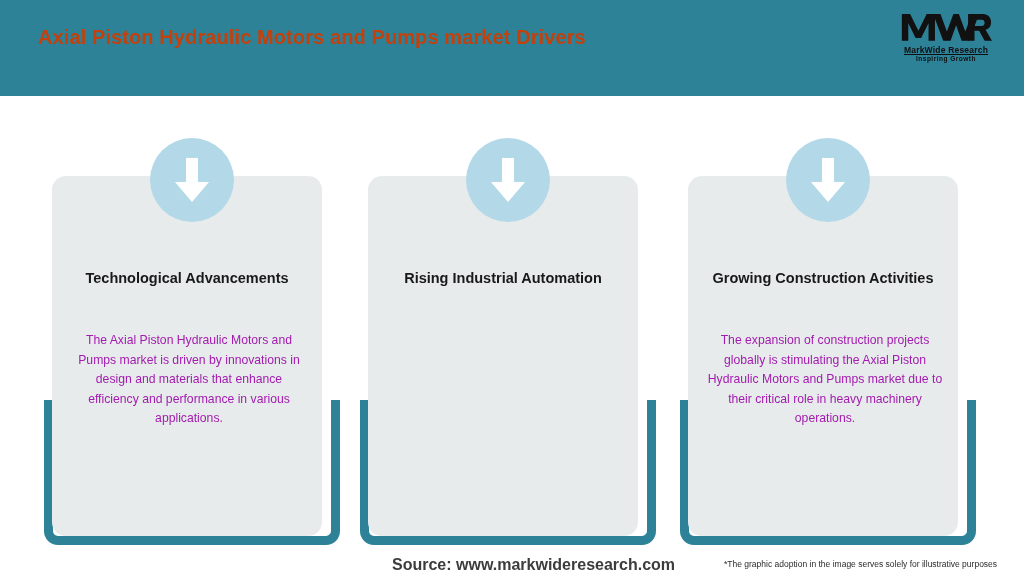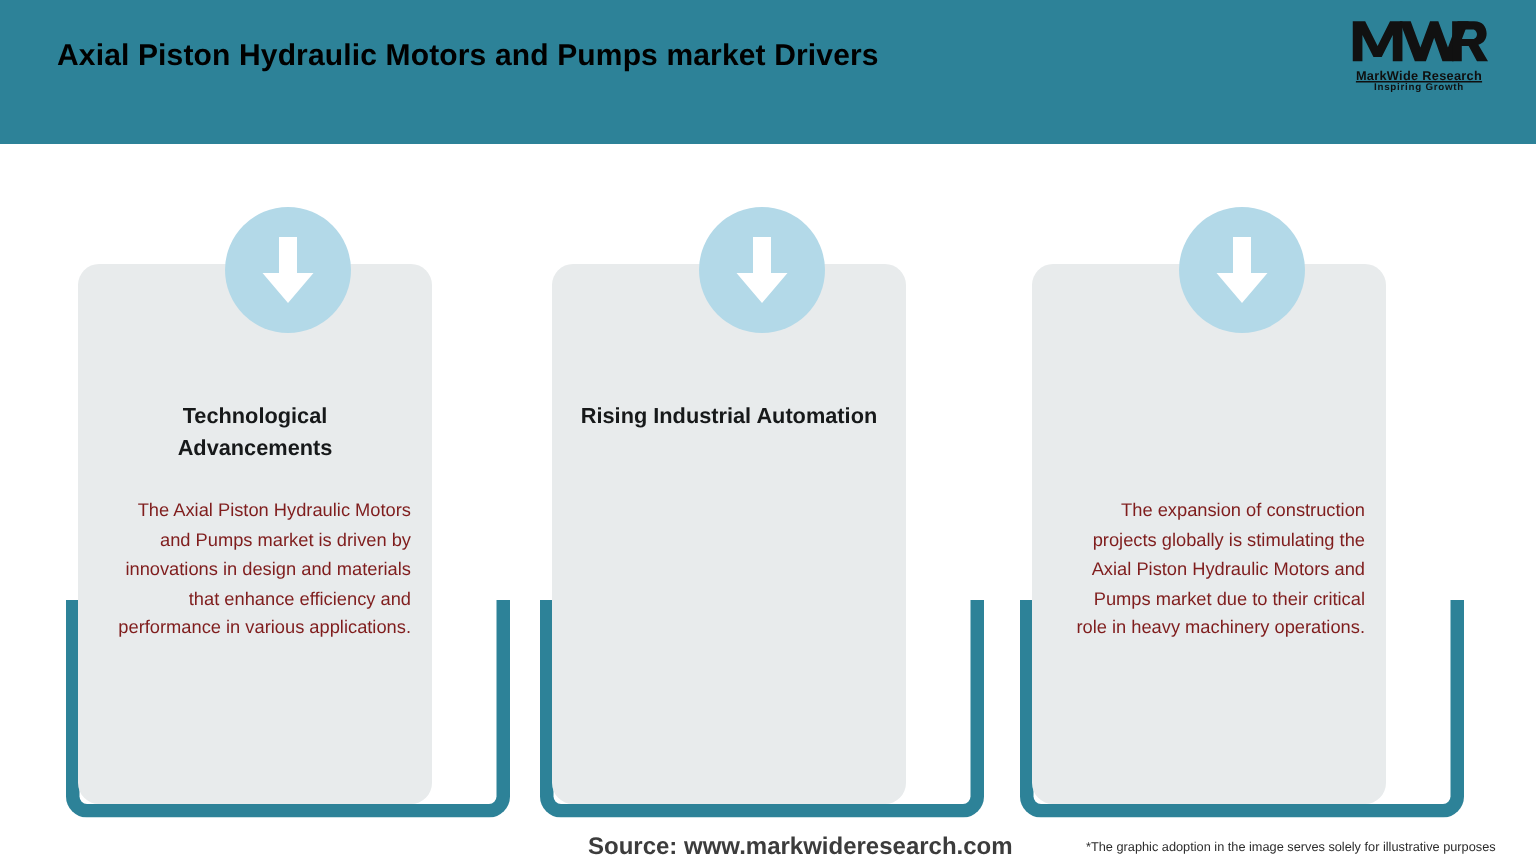--- a/index.html
+++ b/index.html
@@ -24,21 +24,21 @@
     width: 1024px;
     height: 96px;
     background: #2d8298;
   }
   .header-title {
     position: absolute;
     left: 38px;
     top: 26px;
     font-size: 20px;
     font-weight: bold;
-    color: #000000;
+    color: #c2410c;
     letter-spacing: 0.1px;
     white-space: nowrap;
   }
 
   
   .logo {
     position: absolute;
     right: 22px;
     top: 10px;
     width: 112px;
@@ -100,21 +100,21 @@
     border-bottom: 9px solid #2d8298;
     border-bottom-left-radius: 14px;
     border-bottom-right-radius: 14px;
     box-sizing: border-box;
   }
 
   .card {
     position: absolute;
     left: 8px;
     top: 80px;
-    width: 236px;
+    width: 270px;
     height: 360px;
     background: #e8ebec;
     border-radius: 14px;
     box-sizing: border-box;
     padding: 0 26px;
   }
 
   
   .icon-circle {
     position: absolute;
@@ -142,22 +142,22 @@
     text-align: center;
     line-height: 21px;
   }
   .card-body {
     position: absolute;
     left: 18px;
     right: 14px;
     top: 155px;
     font-size: 12.2px;
     font-weight: normal;
-    color: #7f1d1d;
-    text-align: right;
+    color: #a21caf;
+    text-align: center;
     line-height: 19.5px;
   }
 
   
   .footer-source {
     position: absolute;
     left: 392px;
     top: 556px;
     font-size: 16px;
     font-weight: bold;
@@ -213,20 +213,21 @@
     <div class="icon-circle">
       <svg class="arrow-svg" width="40" height="48" viewBox="0 0 40 48">
         <path d="M14 2 L26 2 L26 26 L37 26 L20 46 L3 26 L14 26 Z" fill="#ffffff"></path>
       </svg>
     </div>
   </div>
 
   <div class="card-wrap c2">
     <div class="accent-frame"></div>
     <div class="card">
+      <div class="card-title">Growing Construction Activities</div>
       <div class="card-body">The expansion of construction projects globally is stimulating the Axial Piston Hydraulic Motors and Pumps market due to their critical role in heavy machinery operations.</div>
     </div>
     <div class="icon-circle">
       <svg class="arrow-svg" width="40" height="48" viewBox="0 0 40 48">
         <path d="M14 2 L26 2 L26 26 L37 26 L20 46 L3 26 L14 26 Z" fill="#ffffff"></path>
       </svg>
     </div>
   </div>
 
 </div>

